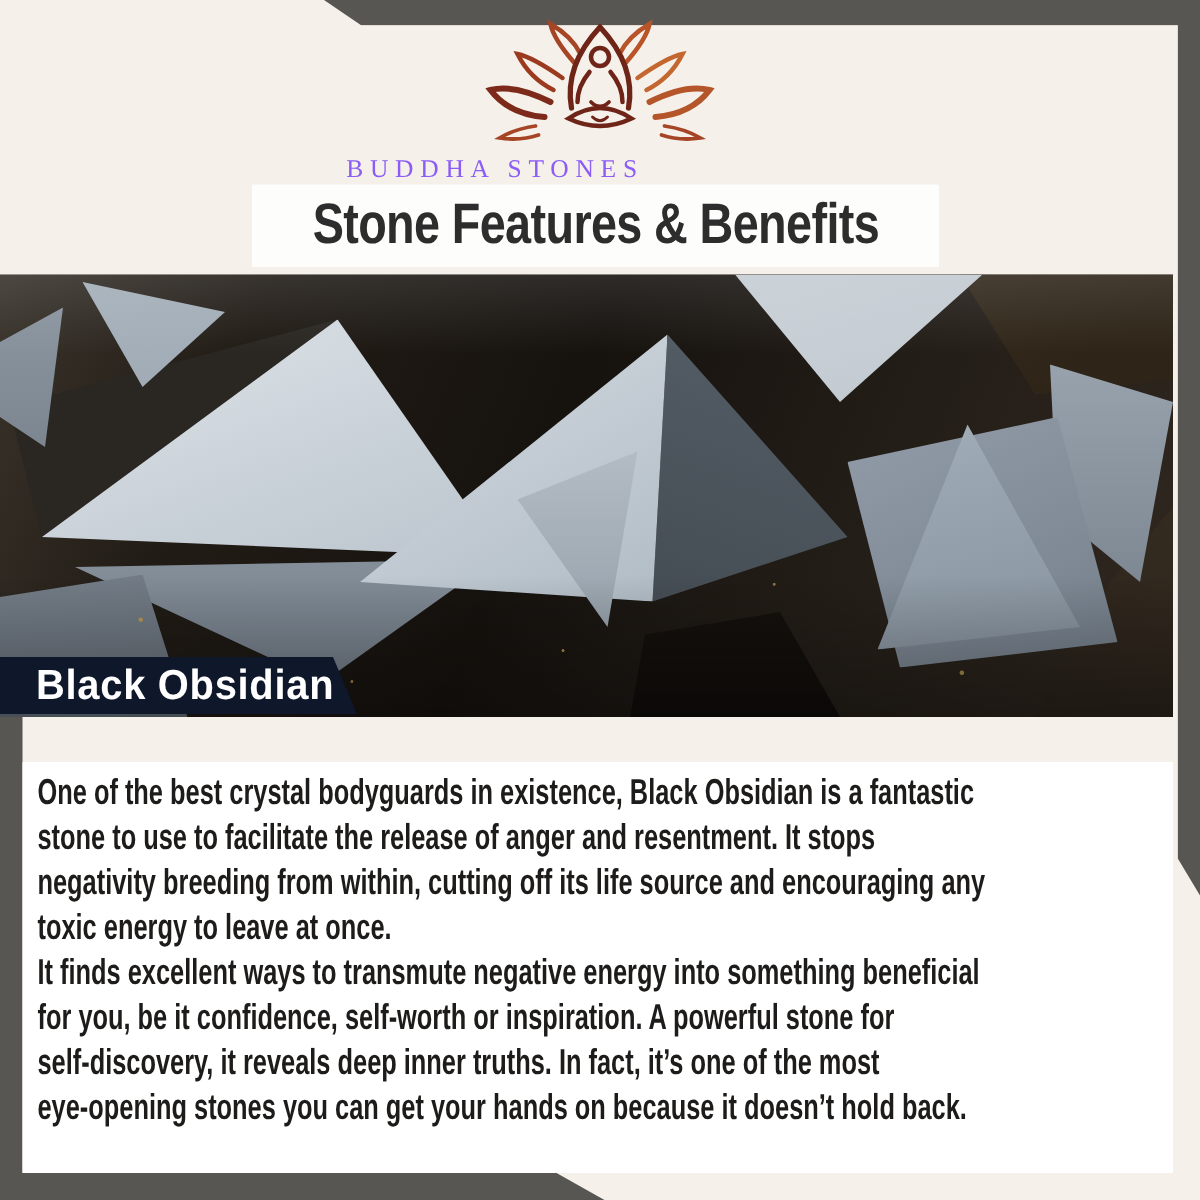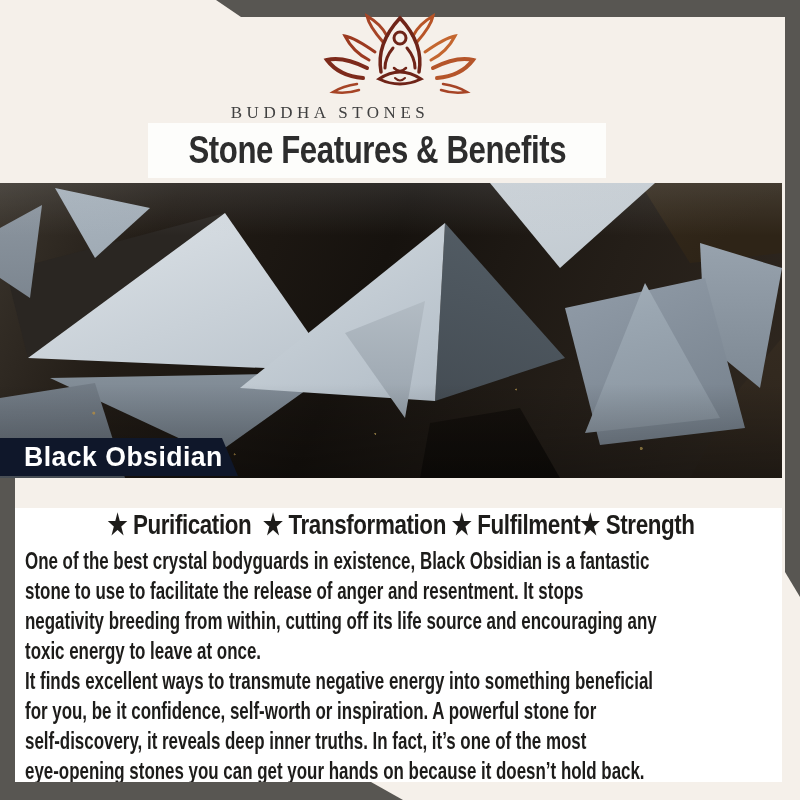--- a/index.html
+++ b/index.html
@@ -15,24 +15,24 @@
   .frame-right{left:785px;top:0;width:15px;height:600px;
     clip-path:polygon(0 0,15px 0,15px 597px,0 572px);}
   .frame-left{left:0;top:455px;width:15px;height:345px;}
   .frame-bottom{left:0;top:782px;width:420px;height:18px;
     clip-path:polygon(0 0,371px 0,403px 18px,0 18px);}
 
   
   .logo-wrap{position:absolute;top:8px;left:0;width:800px;display:flex;justify-content:center;}
   .brand{position:absolute;top:103px;left:0;width:656px;text-align:center;
     font-family:"Liberation Serif",serif;font-size:17px;letter-spacing:4.5px;text-indent:4px;
-    color:#404040;}
+    color:#8b5cf6;}
 
   
-  .heading-band{position:absolute;left:148px;top:123px;width:458px;height:55px;
+  .heading-band{position:absolute;left:168px;top:123px;width:458px;height:55px;
     background:#fdfdfb;display:flex;align-items:center;justify-content:center;}
   .heading-band h1{margin:0;font-size:38px;font-weight:bold;color:#2d2d2d;
     transform:scaleX(0.82);white-space:nowrap;letter-spacing:-0.5px;}
 
   
   .photo{position:absolute;left:0;top:183px;width:782px;height:295px;overflow:hidden;
     background:linear-gradient(113deg,#3a342c 0%,#221c16 20%,#16120e 46%,#241e18 72%,#302820 100%);}
   .photo>div{position:absolute;inset:0;}
   .f1{clip-path:polygon(225px 30px,28px 175px,335px 188px);
     background:linear-gradient(160deg,#e3e8ec,#b7c1ca 60%,#97a3ae);}
@@ -149,23 +149,20 @@
   <div class="f16"></div>
   <div class="glitter"></div>
   <div class="vignette"></div>
 </div>
 
 <div class="stone-label">
   <span>Black Obsidian</span>
 </div>
 
 <div class="panel">
-  <div class="stars">
-    <span>★ Purification  ★ Transformation ★ Fulfilment★ Strength</span>
-  </div>
   <div class="desc">
     <p>One of the best crystal bodyguards in existence, Black Obsidian is a fantastic
 stone to use to facilitate the release of anger and resentment. It stops
 negativity breeding from within, cutting off its life source and encouraging any
 toxic energy to leave at once.</p>
     <p>It finds excellent ways to transmute negative energy into something beneficial
 for you, be it confidence, self-worth or inspiration. A powerful stone for
 self-discovery, it reveals deep inner truths. In fact, it’s one of the most
 eye-opening stones you can get your hands on because it doesn’t hold back.</p>
   </div>

